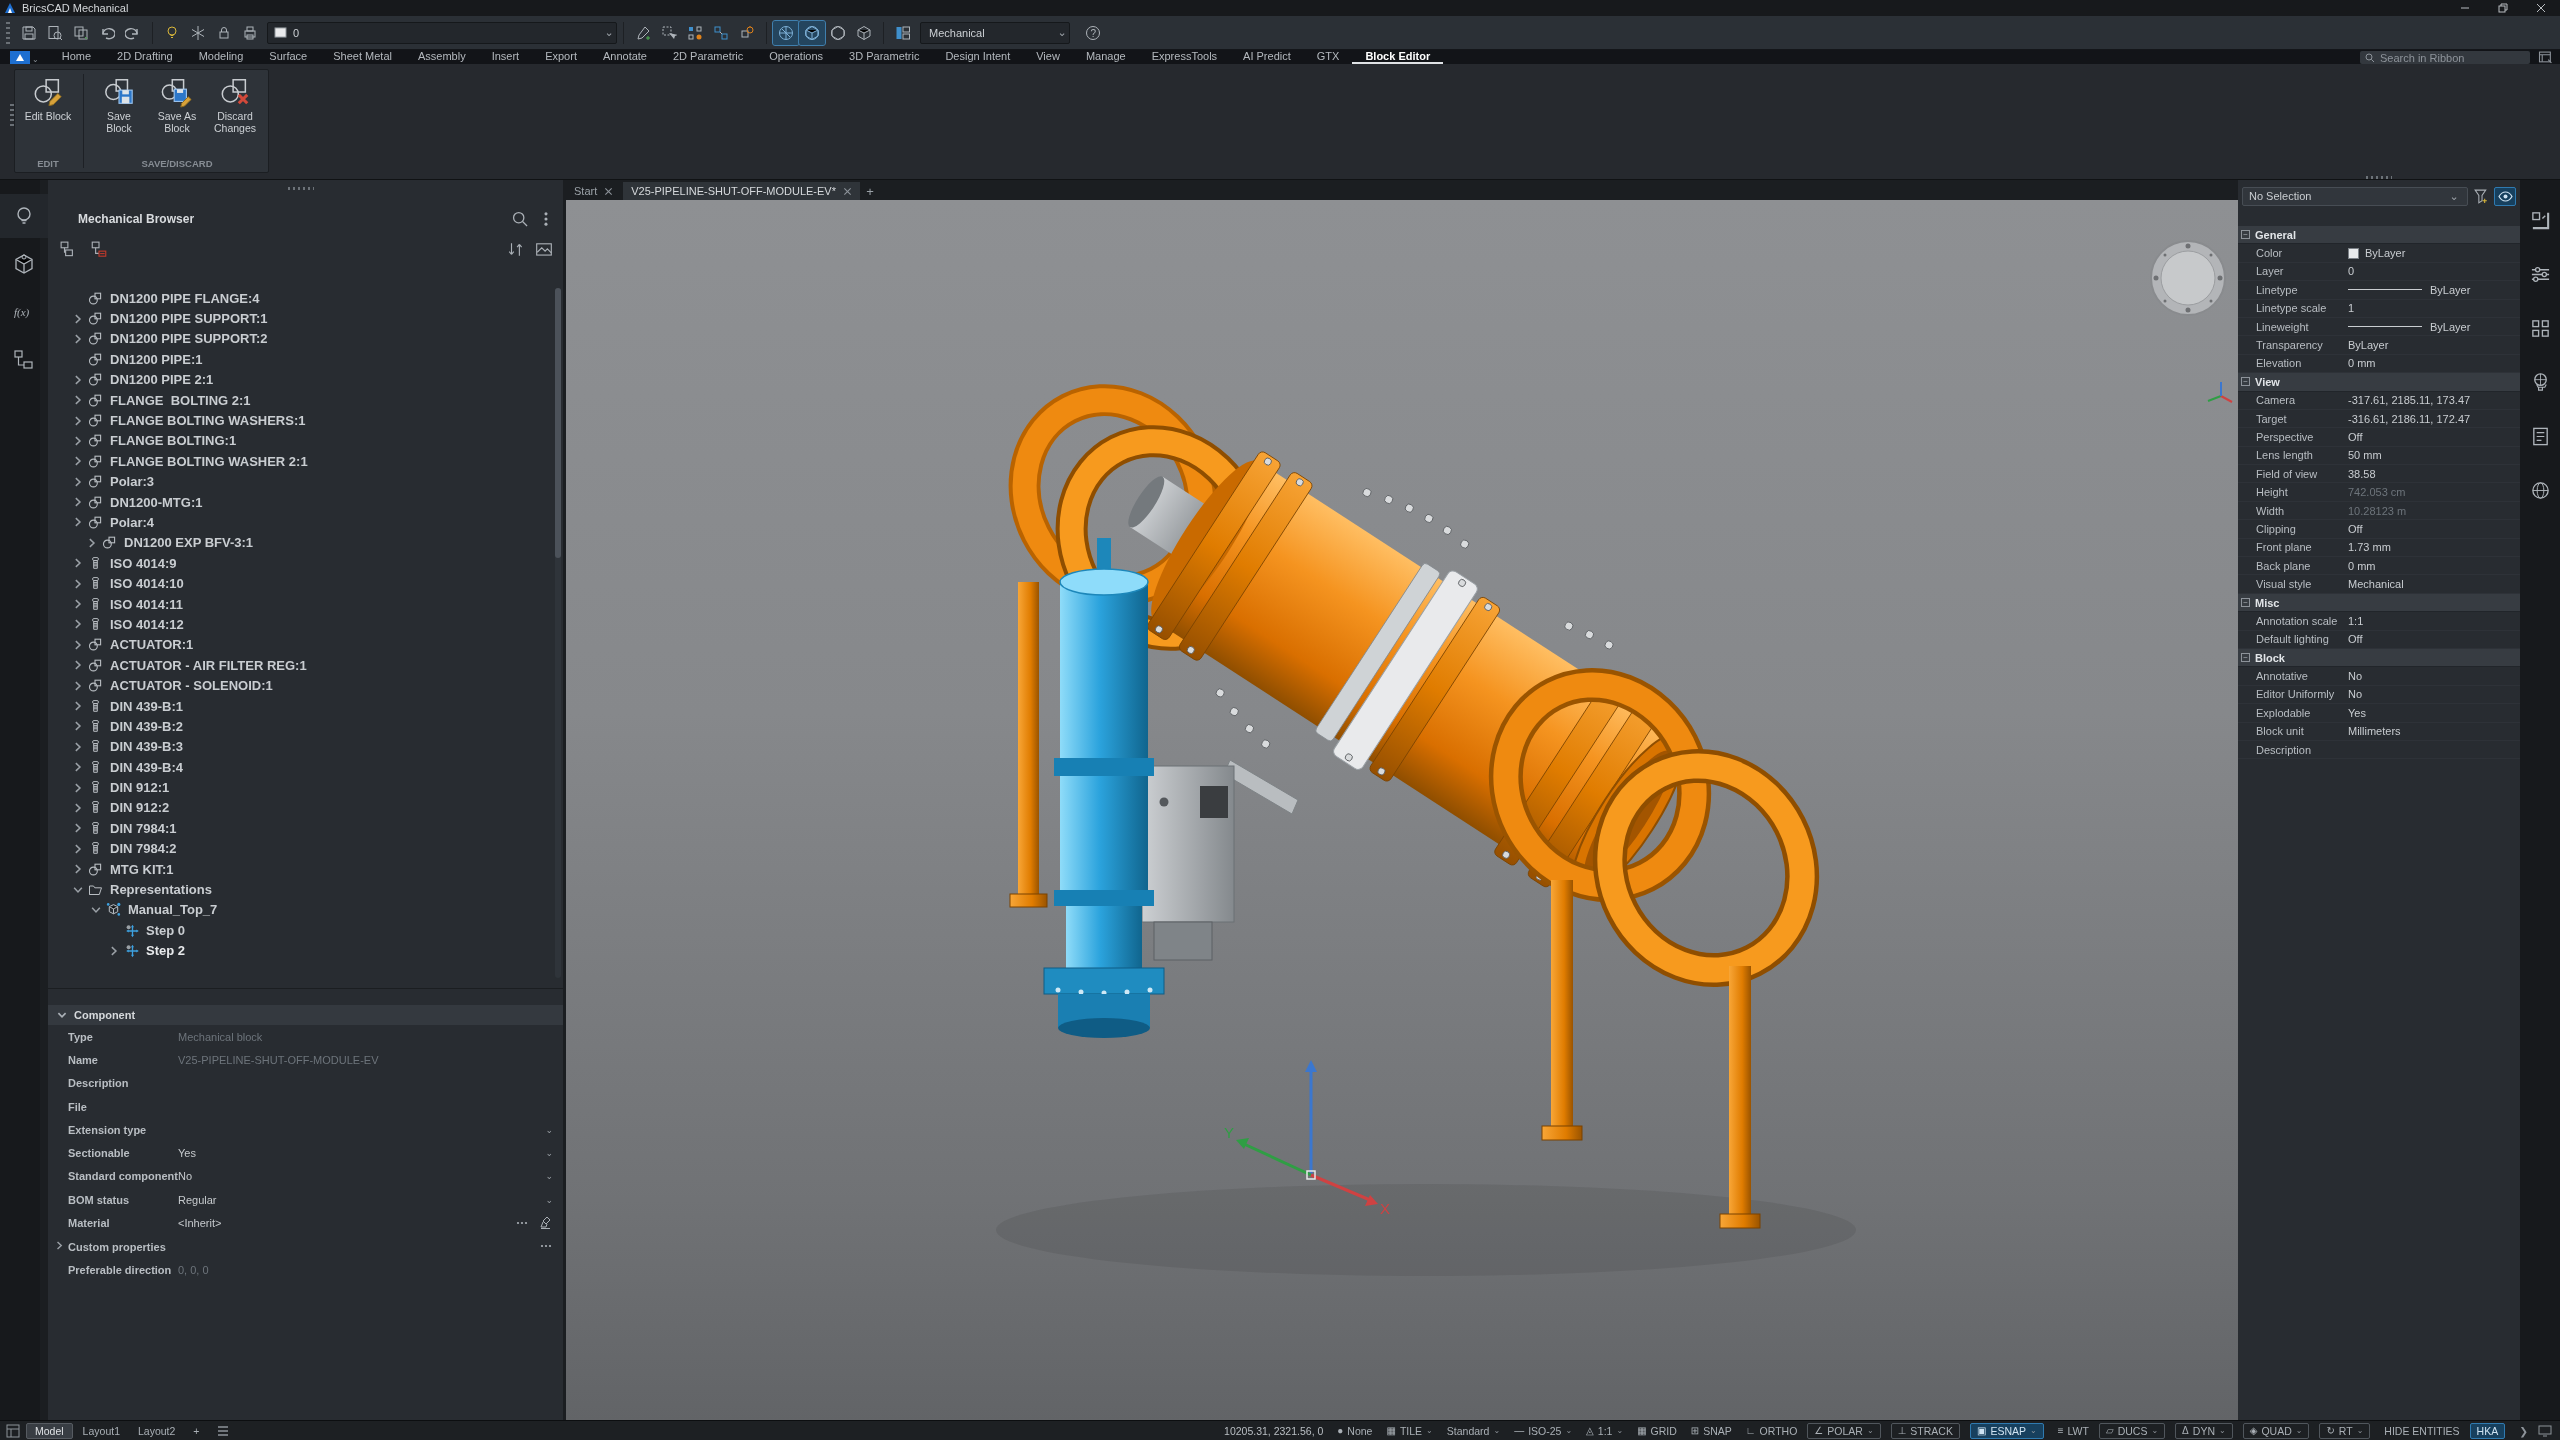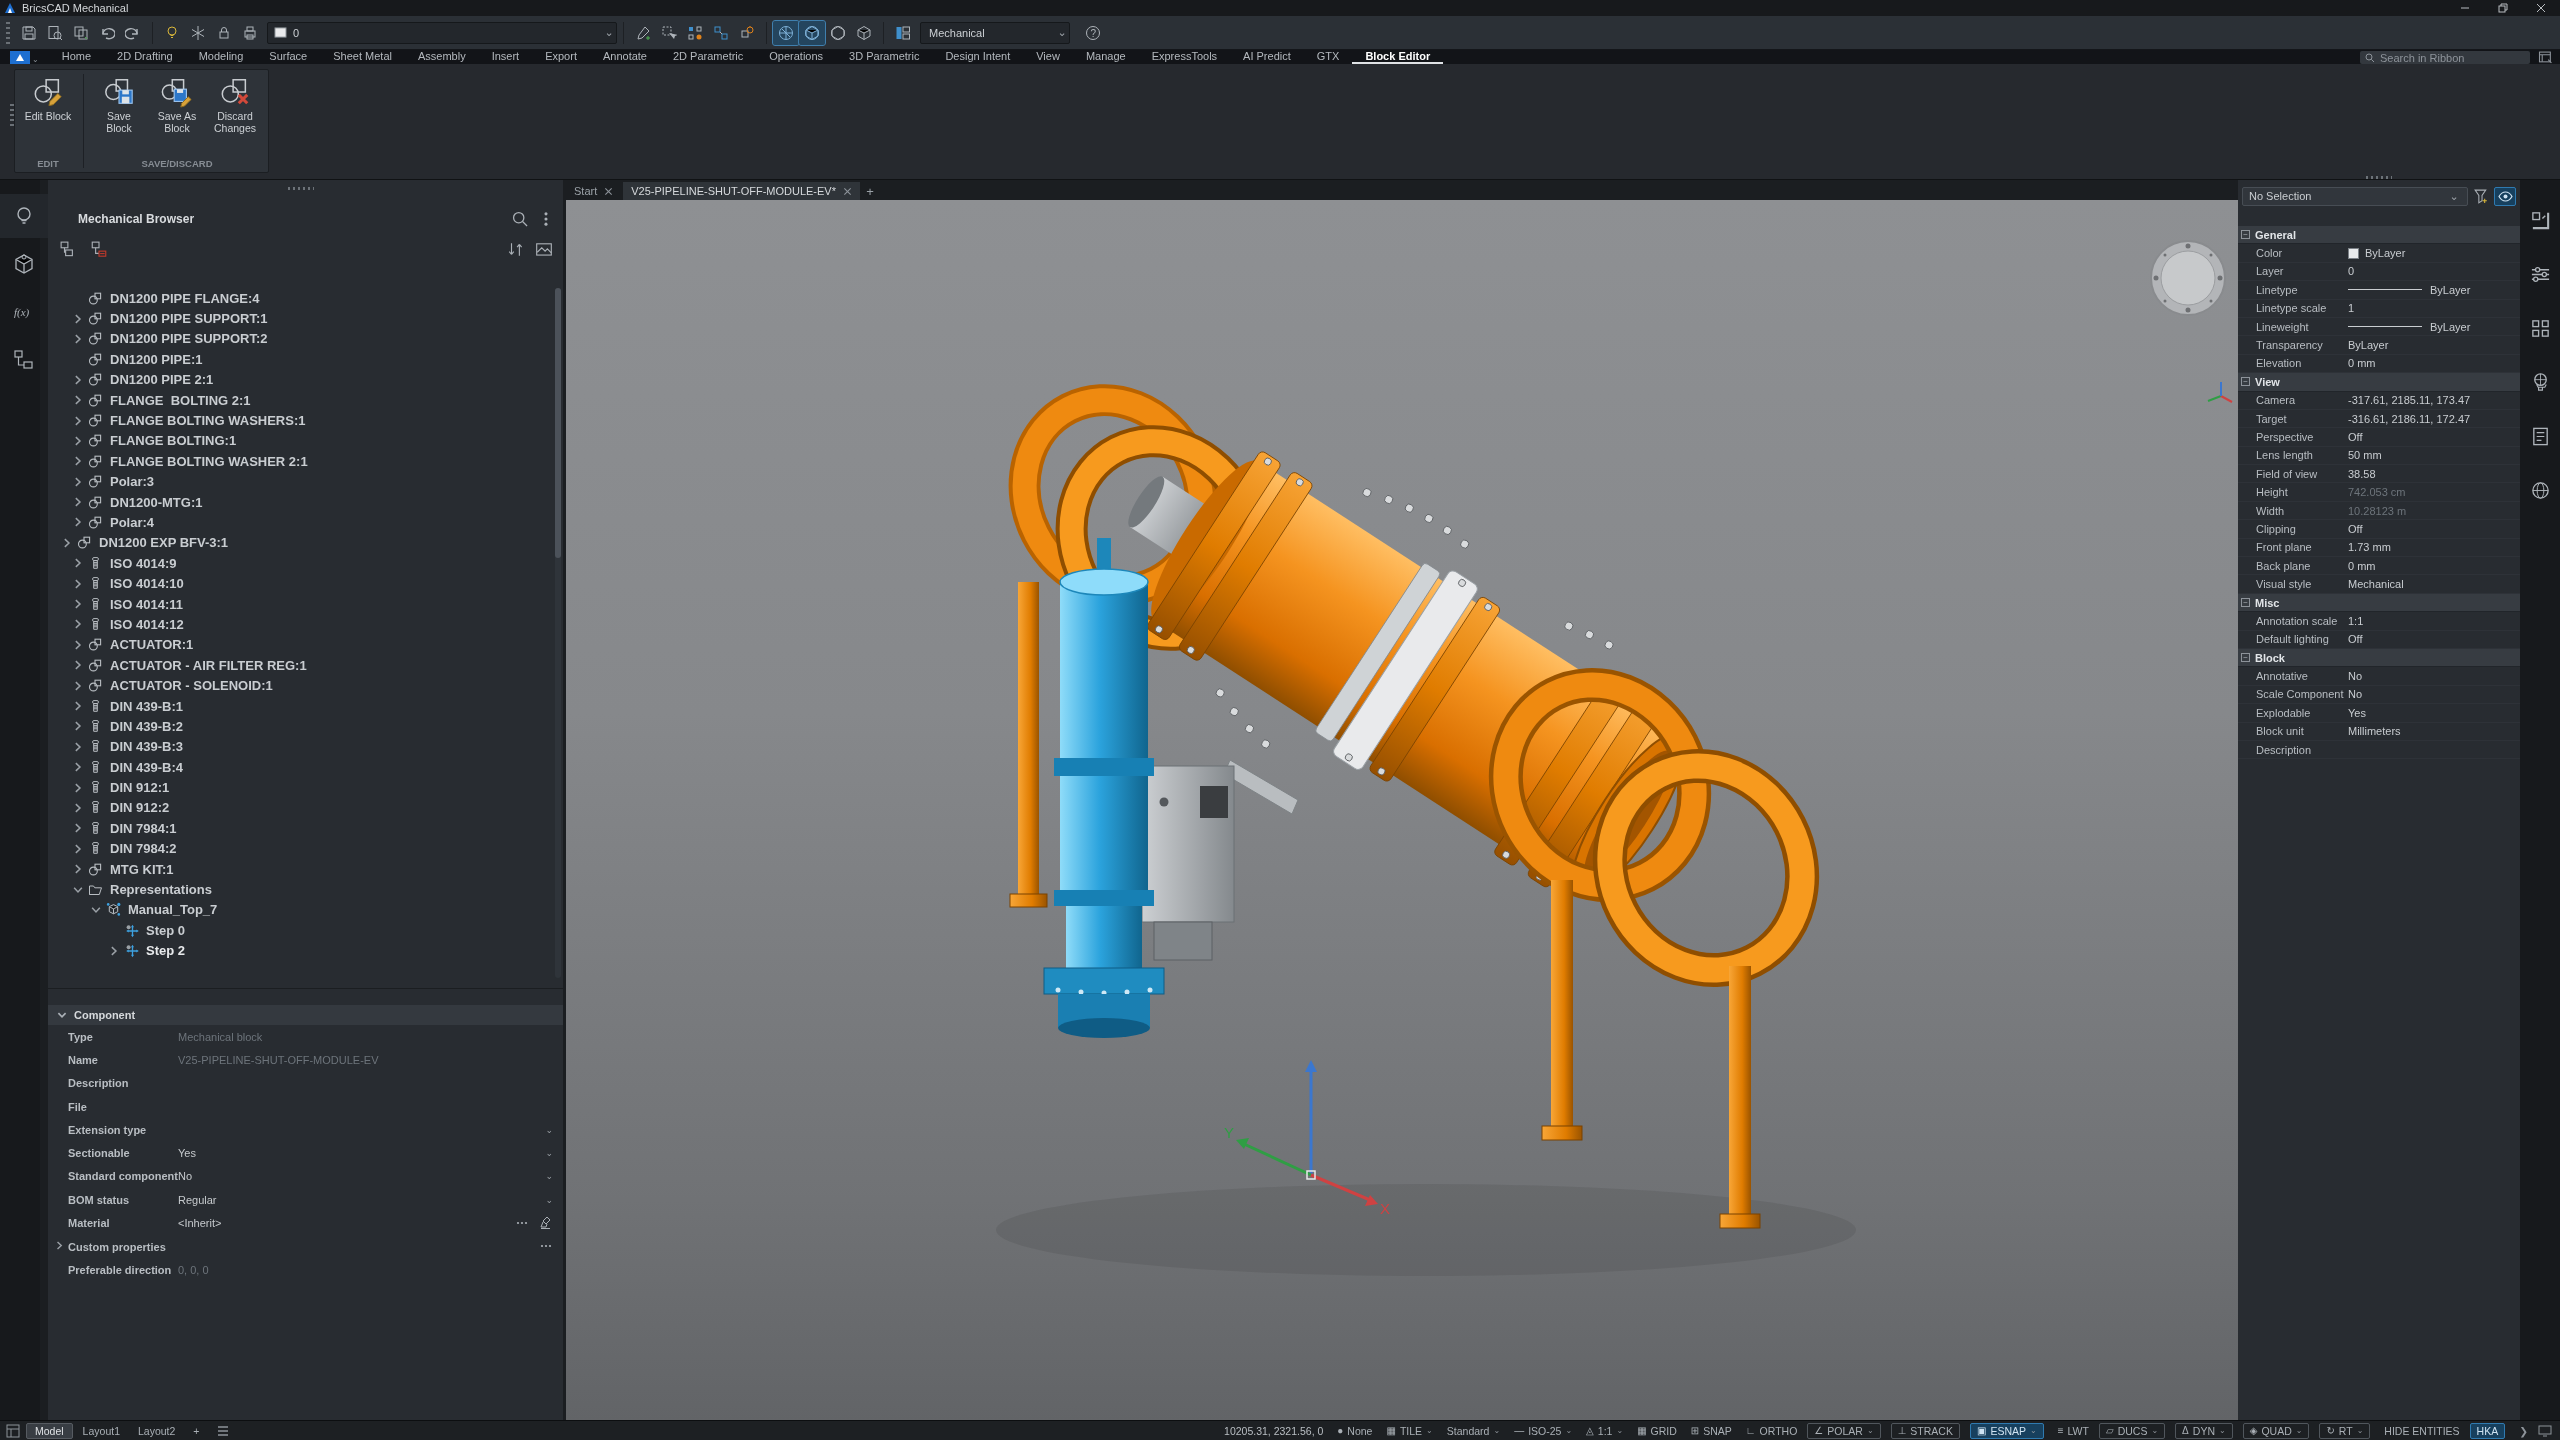--- a/index.html
+++ b/index.html
@@ -615,21 +615,21 @@
             </svg></span><span class="ic nico" style="width: 15px; height: 15px;"><svg viewBox="0 0 15 15">
               <circle cx="5.4" cy="9" r="3.9" fill="none" stroke="#b8bdc2" stroke-width="1.1"></circle>
               <rect x="7" y="2.2" width="5.6" height="5.6" fill="none" stroke="#b8bdc2" stroke-width="1.1"></rect>
             </svg></span><span>DN1200-MTG:1</span></div>
         <div class="trow" style="padding-left: 24px;"><span class="ic arr"><svg viewBox="0 0 10 10">
               <path d="M3.2 1.8l3.4 3.2-3.4 3.2" fill="none" stroke="currentColor" stroke-width="1.3"></path>
             </svg></span><span class="ic nico" style="width: 15px; height: 15px;"><svg viewBox="0 0 15 15">
               <circle cx="5.4" cy="9" r="3.9" fill="none" stroke="#b8bdc2" stroke-width="1.1"></circle>
               <rect x="7" y="2.2" width="5.6" height="5.6" fill="none" stroke="#b8bdc2" stroke-width="1.1"></rect>
             </svg></span><span>Polar:4</span></div>
-        <div class="trow" style="padding-left: 13px;"><span class="ic arr"><svg viewBox="0 0 10 10">
+        <div class="trow" style="padding-left: 38px;"><span class="ic arr"><svg viewBox="0 0 10 10">
               <path d="M3.2 1.8l3.4 3.2-3.4 3.2" fill="none" stroke="currentColor" stroke-width="1.3"></path>
             </svg></span><span class="ic nico" style="width: 15px; height: 15px;"><svg viewBox="0 0 15 15">
               <circle cx="5.4" cy="9" r="3.9" fill="none" stroke="#b8bdc2" stroke-width="1.1"></circle>
               <rect x="7" y="2.2" width="5.6" height="5.6" fill="none" stroke="#b8bdc2" stroke-width="1.1"></rect>
             </svg></span><span>DN1200 EXP BFV-3:1</span></div>
         <div class="trow" style="padding-left: 24px;"><span class="ic arr"><svg viewBox="0 0 10 10">
               <path d="M3.2 1.8l3.4 3.2-3.4 3.2" fill="none" stroke="currentColor" stroke-width="1.3"></path>
             </svg></span><span class="ic nico" style="width: 15px; height: 15px;"><svg viewBox="0 0 15 15">
               <rect x="4.6" y="1.6" width="5.8" height="2.9" rx="1.3" fill="none" stroke="#b8bdc2" stroke-width="1"></rect>
               <path d="M5.7 4.7v7.6h3.6V4.7" fill="none" stroke="#b8bdc2" stroke-width="1"></path>
@@ -1164,21 +1164,21 @@
         </div>
         <div class="psec">
           <span class="pm">−</span>
           <span class="ptitle">Block</span>
         </div>
         <div class="prow">
           <span class="plabel">Annotative</span>
           <span class="pvalue">No</span>
         </div>
         <div class="prow">
-          <span class="plabel">Scale Component</span>
+          <span class="plabel">Editor Uniformly</span>
           <span class="pvalue">No</span>
         </div>
         <div class="prow">
           <span class="plabel">Explodable</span>
           <span class="pvalue">Yes</span>
         </div>
         <div class="prow">
           <span class="plabel">Block unit</span>
           <span class="pvalue">Millimeters</span>
         </div>

